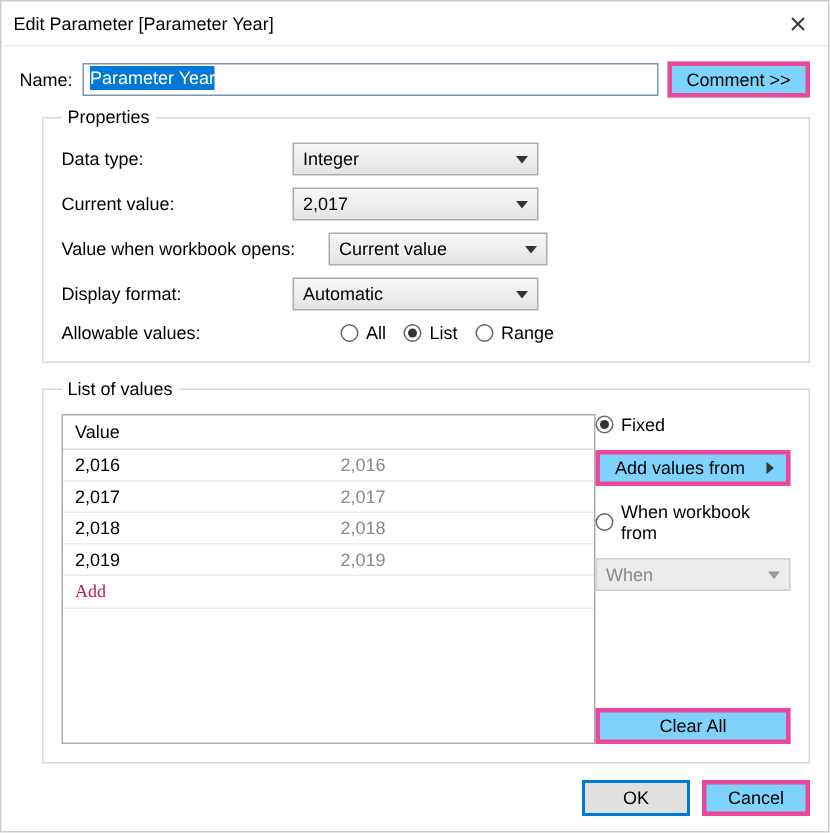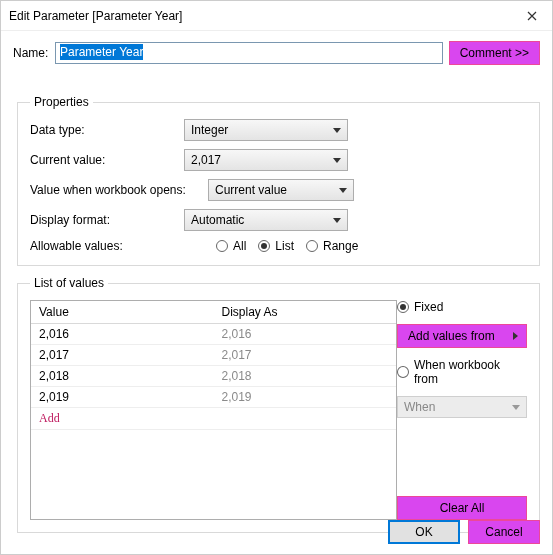--- a/index.html
+++ b/index.html
@@ -2,27 +2,27 @@
 <html><head>
 <meta charset="utf-8">
 <style>
 * { box-sizing: border-box; font-family: "Segoe UI", Tahoma, sans-serif; font-size: 12px; }
 body { margin: 0; background: #fff; color: #000; }
 .dlg { width: 553px; height: 555px; border: 1px solid #ccc; position: relative; background: #fff; }
 .titlebar { height: 30px; display: flex; align-items: center; padding: 0 0 0 8px; border-bottom: 1px solid #eee; }
 .titlebar-title { flex: 1; }
 .titlebar-close { width: 40px; height: 30px; display: flex; align-items: center; justify-content: center; cursor: pointer; }
 .content { padding: 10px 12px 12px 12px; }
-.namerow { display: flex; align-items: center; gap: 6px; margin-bottom: 30px; }
+.namerow { display: flex; align-items: center; gap: 6px; margin-bottom: 6px; }
 .namerow label { width: 36px; }
 .name-input { flex: 1; height: 22px; border: 1px solid #7a97b0; padding: 2px 4px; background: #fff; }
 .name-input .sel { background: #0078d7; color: #fff; padding: 1px 0; }
-.btn { background: #d946ef; border: 1px solid #ec4899; height: 24px; padding: 0 10px; cursor: pointer; display: inline-flex; align-items: center; justify-content: center; }
+.btn { background: #7dd3fc; border: 3px solid #ec4899; height: 24px; padding: 0 10px; cursor: pointer; display: inline-flex; align-items: center; justify-content: center; }
 .btn-default { border: 2px solid #0078d7; background: #e1e1e1; }
-fieldset { border: 1px solid #d9d9d9; margin: 0 0 10px 4px; padding: 10px 12px 12px 12px; }
+fieldset { border: 1px solid #d9d9d9; margin: 0 0 10px 15px; padding: 10px 12px 12px 12px; }
 legend { padding: 0 4px; color: #000; }
 .proprow { display: flex; align-items: center; margin-bottom: 8px; }
 .proprow:last-child { margin-bottom: 0; }
 .proprow .lbl { width: 154px; }
 .proprow .lbl-wide { width: 178px; }
 .combo { width: 164px; height: 22px; border: 1px solid #adadad; background: linear-gradient(#f7f7f7,#e4e4e4); display: flex; align-items: center; padding: 0 6px; position: relative; cursor: pointer; }
 .combo::after { content: ""; position: absolute; right: 6px; top: 50%; margin-top: -2px; border-left: 4px solid transparent; border-right: 4px solid transparent; border-top: 5px solid #333; }
 .combo-wide { width: 164px; }
 .radio-row { display: flex; gap: 12px; align-items: center; }
 .radio { display: inline-flex; align-items: center; gap: 5px; cursor: pointer; }
@@ -119,21 +119,20 @@
         </div>
       </div>
     </fieldset>
 
     <fieldset>
       <legend>List of values</legend>
       <div class="lov-area">
         <div class="grid">
           <div class="grid-head">
             <div class="gh">Value</div>
-            <div class="gh">Display As</div>
           </div>
           <div class="grid-body" id="grid-body">
               <div class="grid-row">
                 <div class="gc">2,016</div>
                 <div class="gc display">2,016</div>
               </div>
               <div class="grid-row">
                 <div class="gc">2,017</div>
                 <div class="gc display">2,017</div>
               </div>

